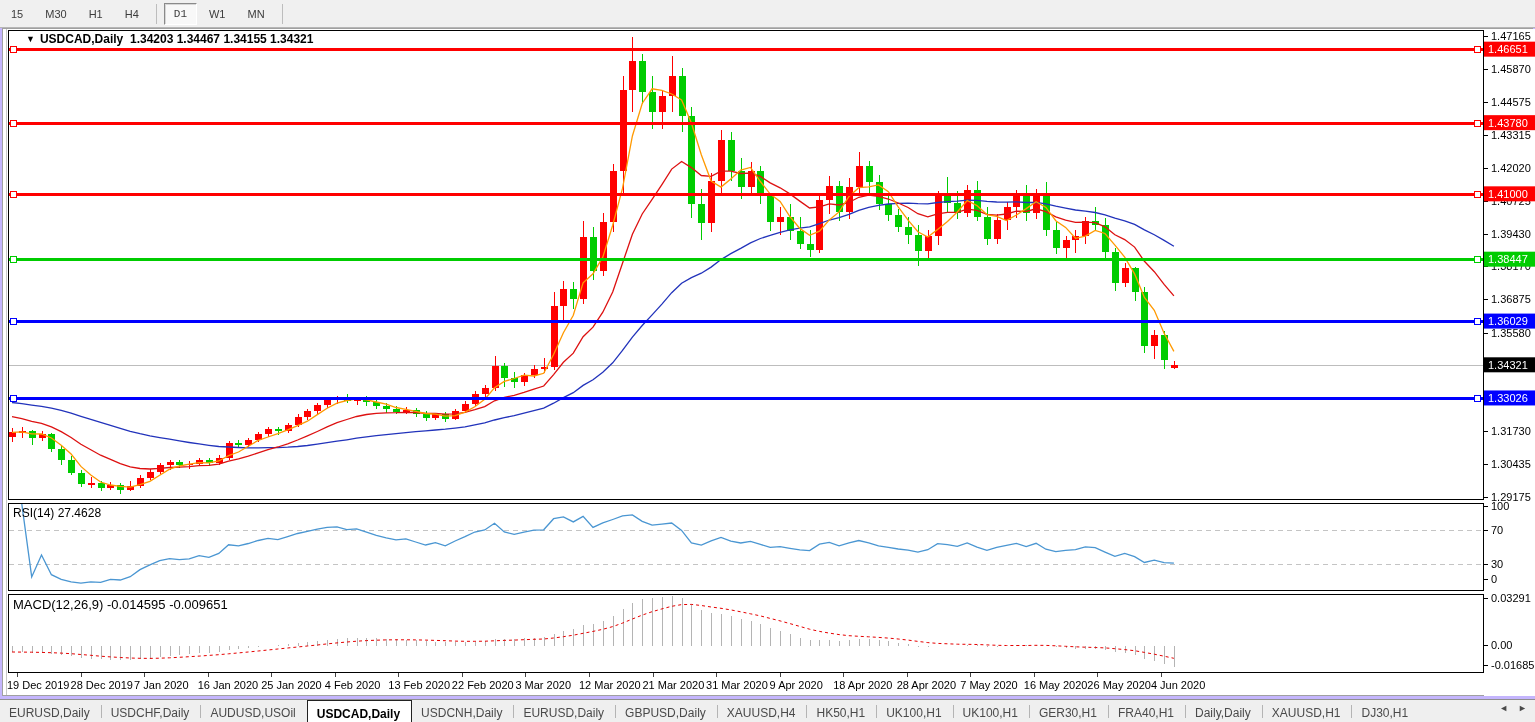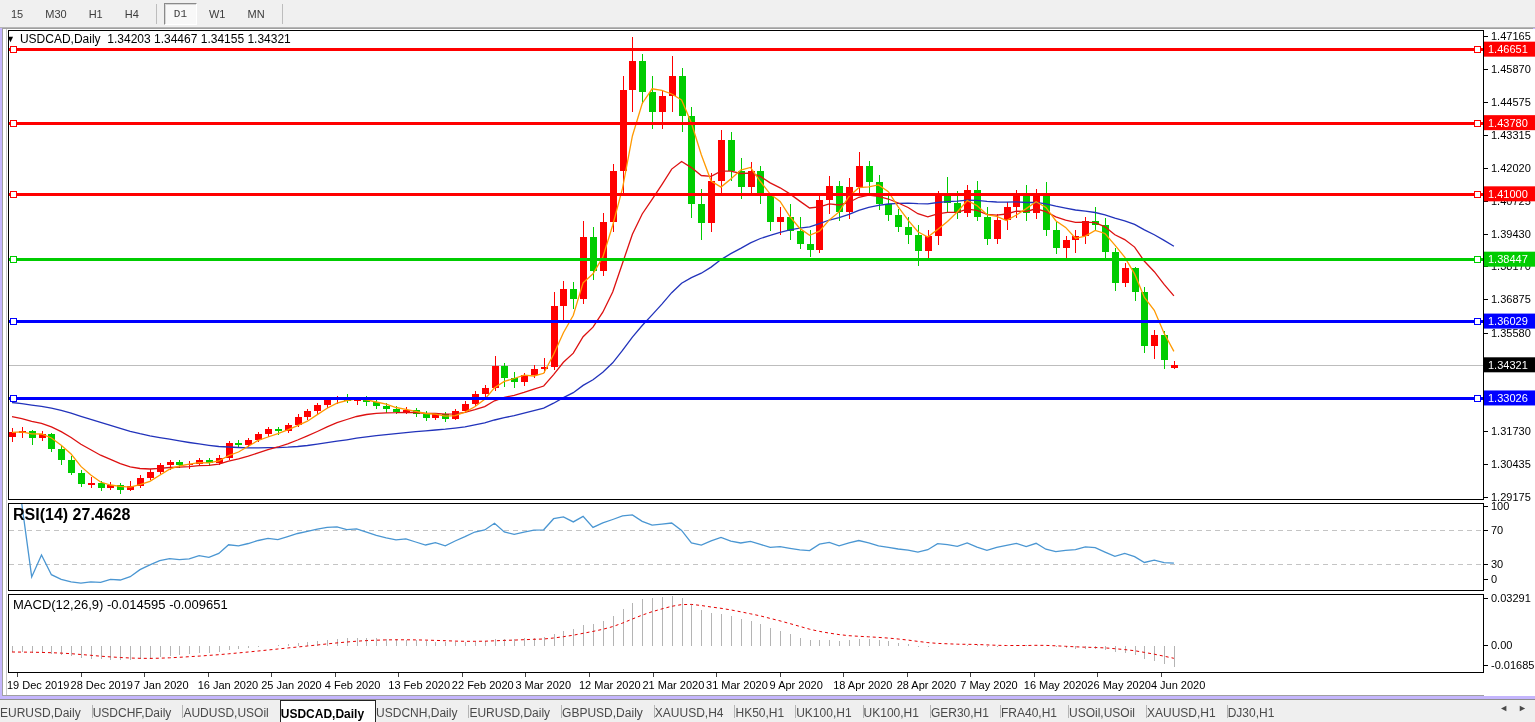--- a/index.html
+++ b/index.html
@@ -5,28 +5,28 @@
   html,body{margin:0;padding:0;background:#f0f0f0;font-family:"Liberation Sans",sans-serif;}
   #app{position:relative;width:1535px;height:722px;overflow:hidden;background:#c4b5fd;}
   
   #toolbar{position:absolute;left:0;top:0;width:1535px;height:27px;background:#f0f0f0;
            border-bottom:1px solid #b6b6b6;display:flex;align-items:center;z-index:3;}
   .tf-btn{font-size:11px;color:#3c3c3c;padding:4px 9px;margin:0 1px;cursor:default;border:1px solid transparent;}
   .tf-btn.active{background:#f8f8f8;border:1px solid #8a8a8a;border-bottom-color:#ffffff;border-right-color:#ffffff;box-shadow:inset 1px 1px 0 #d6d6d6;font-family:Liberation Mono, monospace;}
   .tf-sep{width:1px;height:20px;background:#bdbdbd;margin:0 6px;}
   
   .ov{position:absolute;z-index:2;color:#000;white-space:nowrap;}
-  #chart-title{left:6px;top:32px;font-size:12px;font-weight:normal;}
+  #chart-title{left:26px;top:32px;font-size:12px;font-weight:bold;}
   #chart-title .tri{font-size:9px;margin-right:5px;position:relative;top:-1px;}
-  #rsi-label{left:13px;top:506px;font-size:16px;font-weight:bold;}
+  #rsi-label{left:13px;top:506px;font-size:12px;}
   #macd-label{left:13px;top:597px;font-size:13px;}
   
   #tabbar{position:absolute;left:0;top:699px;width:1535px;height:23px;background:#efefef;
           border-top:1px solid #8f8f8f;display:flex;align-items:stretch;z-index:3;}
-  .tab{font-size:12px;color:#4a4a4a;padding:3px 11px 0 0;display:flex;align-items:center;cursor:default;}
+  .tab{font-size:12px;color:#4a4a4a;padding:3px 11px 0 9px;display:flex;align-items:center;cursor:default;}
   .tab.active{background:#ffffff;color:#000;font-weight:bold;border:1px solid #222;border-bottom:none;margin-top:0;}
   .tab-sep{width:1px;height:13px;background:#b4b4b4;align-self:center;}
   #tab-arrows{position:absolute;right:8px;top:703px;z-index:4;display:flex;gap:10px;}
   #tab-arrows span{font-size:9px;color:#4a4a4a;cursor:default;}
   svg text{font-family:"Liberation Sans",sans-serif;}
 </style>
 </head>
 <body>
 
 <div id="app">
@@ -563,21 +563,21 @@
       <div class="tab">HK50,H1</div>
       <div class="tab-sep"></div>
       <div class="tab">UK100,H1</div>
       <div class="tab-sep"></div>
       <div class="tab">UK100,H1</div>
       <div class="tab-sep"></div>
       <div class="tab">GER30,H1</div>
       <div class="tab-sep"></div>
       <div class="tab">FRA40,H1</div>
       <div class="tab-sep"></div>
-      <div class="tab">USOil,USOil</div>
+      <div class="tab">Daily,Daily</div>
       <div class="tab-sep"></div>
       <div class="tab">XAUUSD,H1</div>
       <div class="tab-sep"></div>
       <div class="tab">DJ30,H1</div>
     </div>
   <div id="tab-arrows">
     <span>◄</span>
     <span>►</span>
   </div>
 </div>

